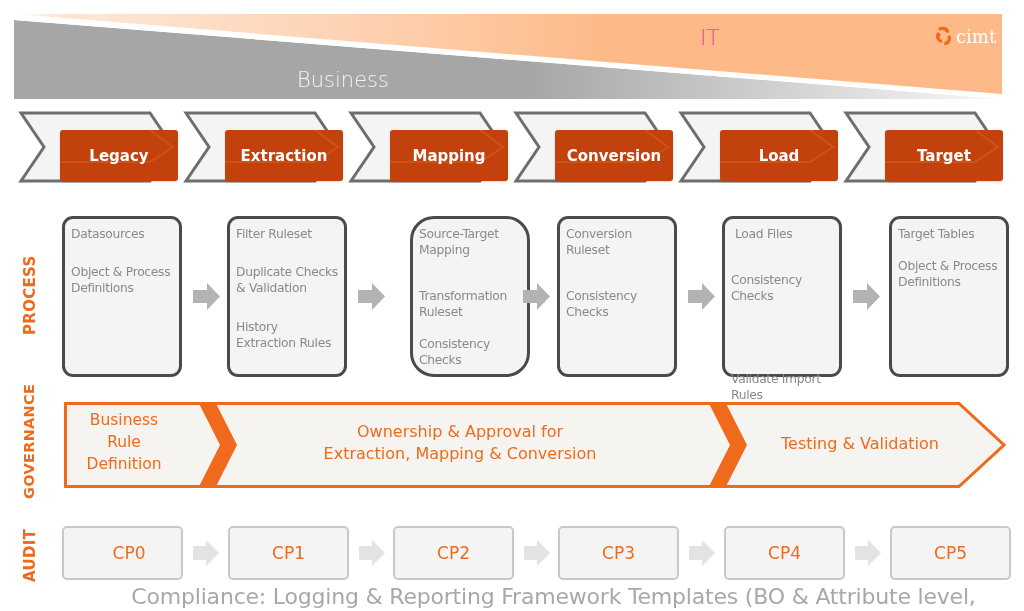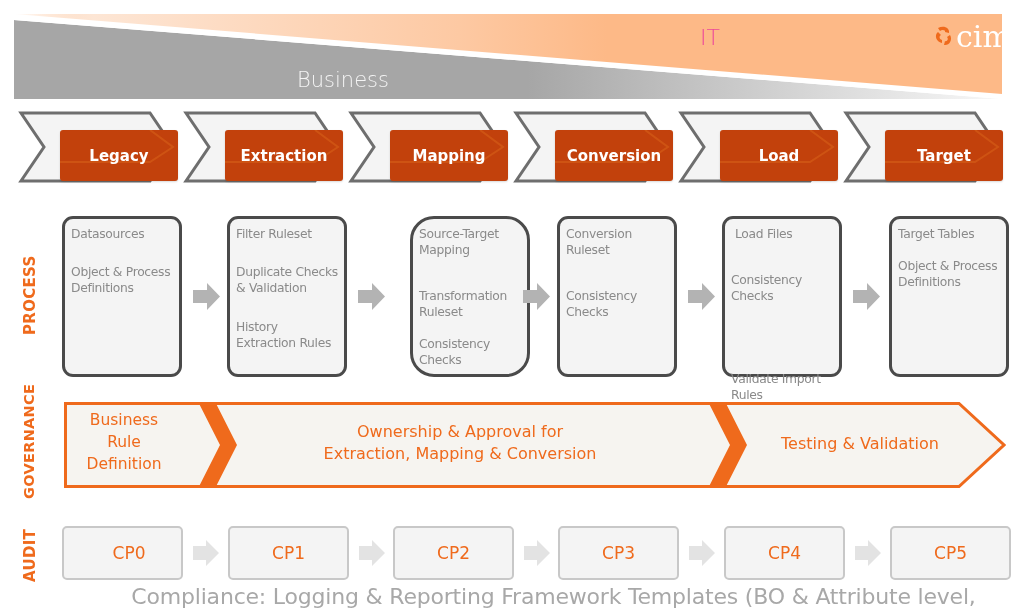--- a/index.html
+++ b/index.html
@@ -6,21 +6,21 @@
     html, body { width: 1024px; height: 611px; background: #ffffff; overflow: hidden; }
     body { position: relative; font-family: "Liberation Sans", "DejaVu Sans", sans-serif; }
 
     
     #banner { position: absolute; left: 0; top: 0; width: 1024px; height: 105px; }
     .banner-label { position: absolute; color: #ec4899; font-family: "DejaVu Sans", sans-serif; font-weight: 300; }
     #biz-label { left: 297px; top: 68px; font-size: 21px; color: #f4f4f4; }
     #it-label { left: 700px; top: 25px; font-size: 22px; }
     #logo { position: absolute; left: 934px; top: 22px; height: 28px; display: flex; align-items: center; }
     #logo-icon { width: 20px; height: 22px; margin-right: 2px; }
-    #logo-text { font-family: "DejaVu Serif", "Liberation Serif", serif; font-size: 30px; color: #ffffff; letter-spacing: 0px; }
+    #logo-text { font-family: "DejaVu Serif", "Liberation Serif", serif; font-size: 18px; color: #ffffff; letter-spacing: 0px; }
 
     
     .phase { position: absolute; top: 111px; width: 170px; height: 75px; }
     .phase svg.chev { position: absolute; left: 0; top: 0; }
     .phase-tab { position: absolute; left: 42px; top: 19px; width: 118px; height: 51px;
       background: #c2410c; border-radius: 3px; box-shadow: 0 1px 2px rgba(0,0,0,0.15);
       display: flex; align-items: center; justify-content: center; }
     .phase-label { color: #ffffff; font-weight: bold; font-size: 15px; font-family: "DejaVu Sans", sans-serif; position: relative; z-index: 2; }
     .phase-tab svg.inner { position: absolute; left: 0; top: 0; }
 

